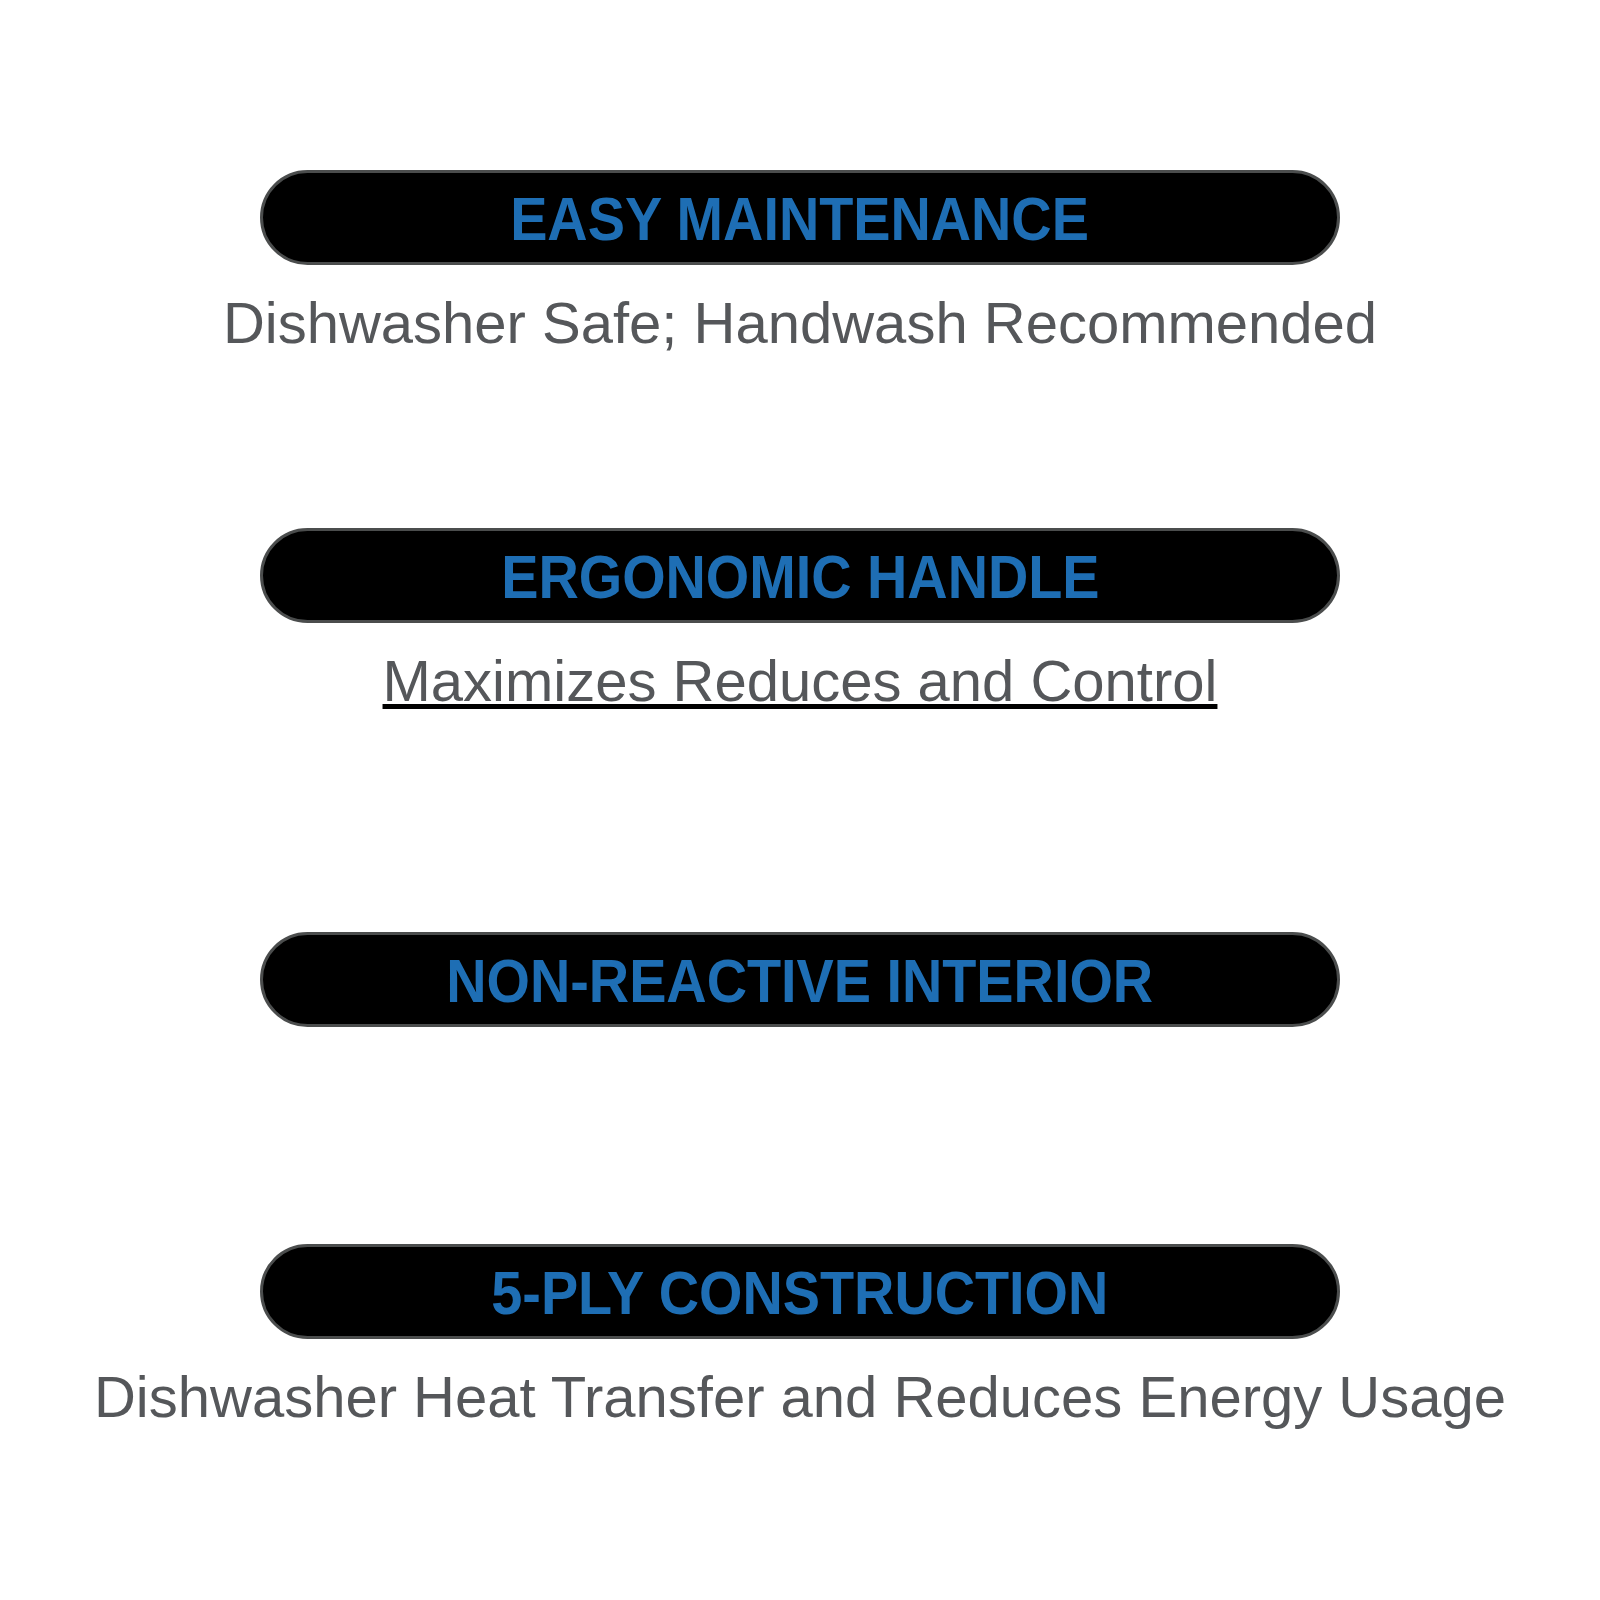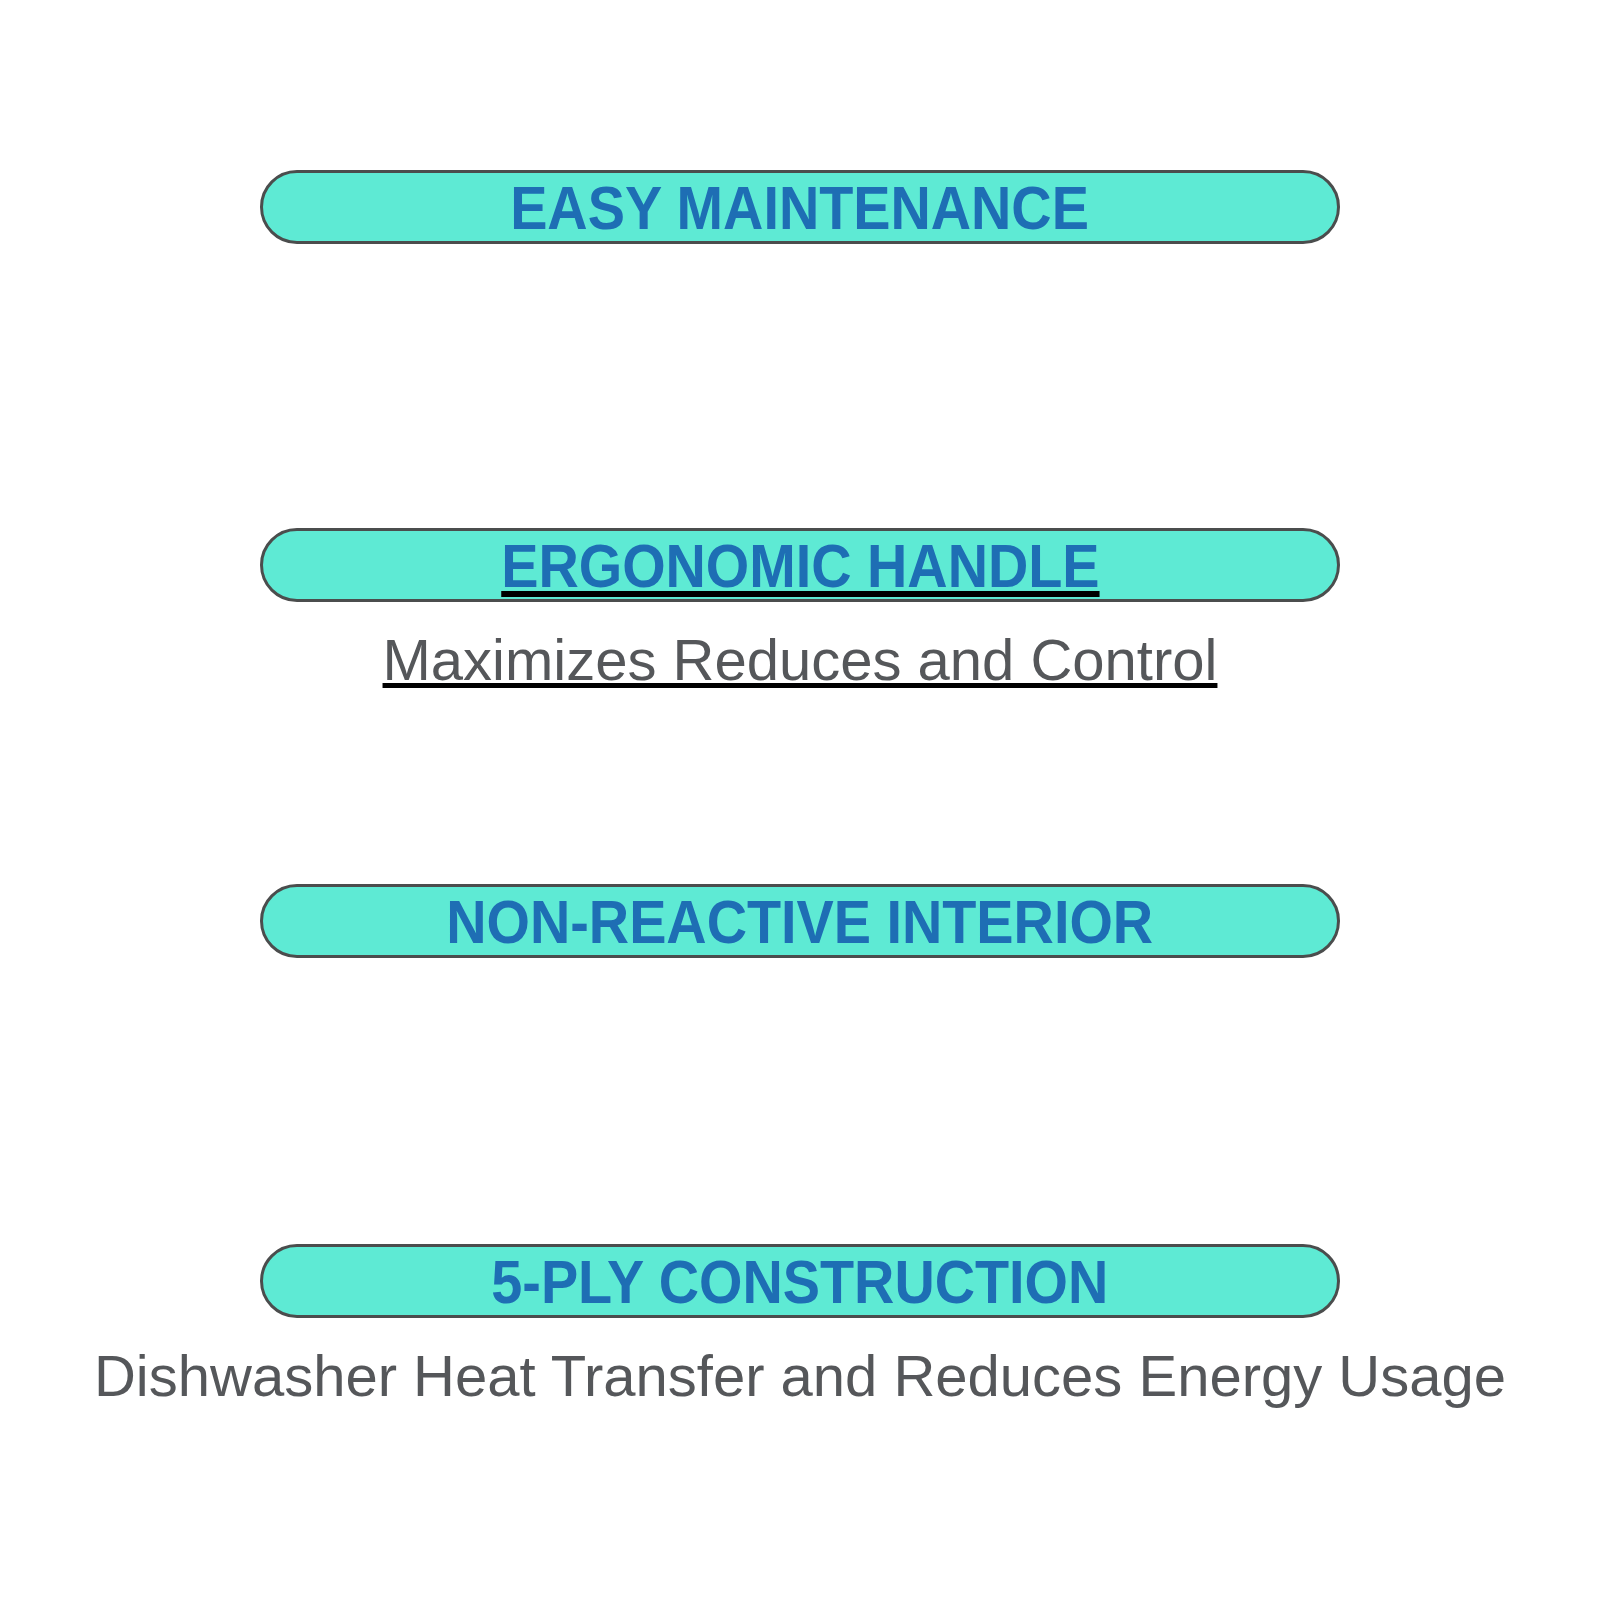--- a/index.html
+++ b/index.html
@@ -16,31 +16,31 @@
     overflow: hidden;
   }
   .feature {
     position: absolute;
     left: 0;
     width: 1600px;
     text-align: center;
   }
   .feature-1 { top: 170px; }
   .feature-2 { top: 528px; text-decoration: underline; }
-  .feature-3 { top: 884px; }
+  .feature-3 { top: 932px; }
   .feature-4 { top: 1244px; }
 
   .pill {
     box-sizing: border-box;
     width: 1080px;
-    height: 74px;
+    height: 95px;
     margin: 0 auto;
     border: 3px solid var(--border-gray, #4B4D4D);
     border-radius: 49px;
-    background: #5eead4;
+    background: #000000;
     display: flex;
     align-items: center;
     justify-content: center;
   }
   .pill-title {
     display: inline-block;
     color: var(--accent-blue, #1E6EB4);
     font-size: 62px;
     font-weight: bold;
     letter-spacing: 0px;
@@ -62,20 +62,21 @@
 </style>
 </head>
 <body>
 
 <div class="canvas">
 
   <section class="feature feature-1">
     <div class="pill">
       <span class="pill-title">EASY MAINTENANCE</span>
     </div>
+    <p class="subtitle">Dishwasher Safe; Handwash Recommended</p>
   </section>
 
   <section class="feature feature-2">
     <div class="pill">
       <span class="pill-title">ERGONOMIC HANDLE</span>
     </div>
     <p class="subtitle">Maximizes Reduces and Control</p>
   </section>
 
   <section class="feature feature-3">

